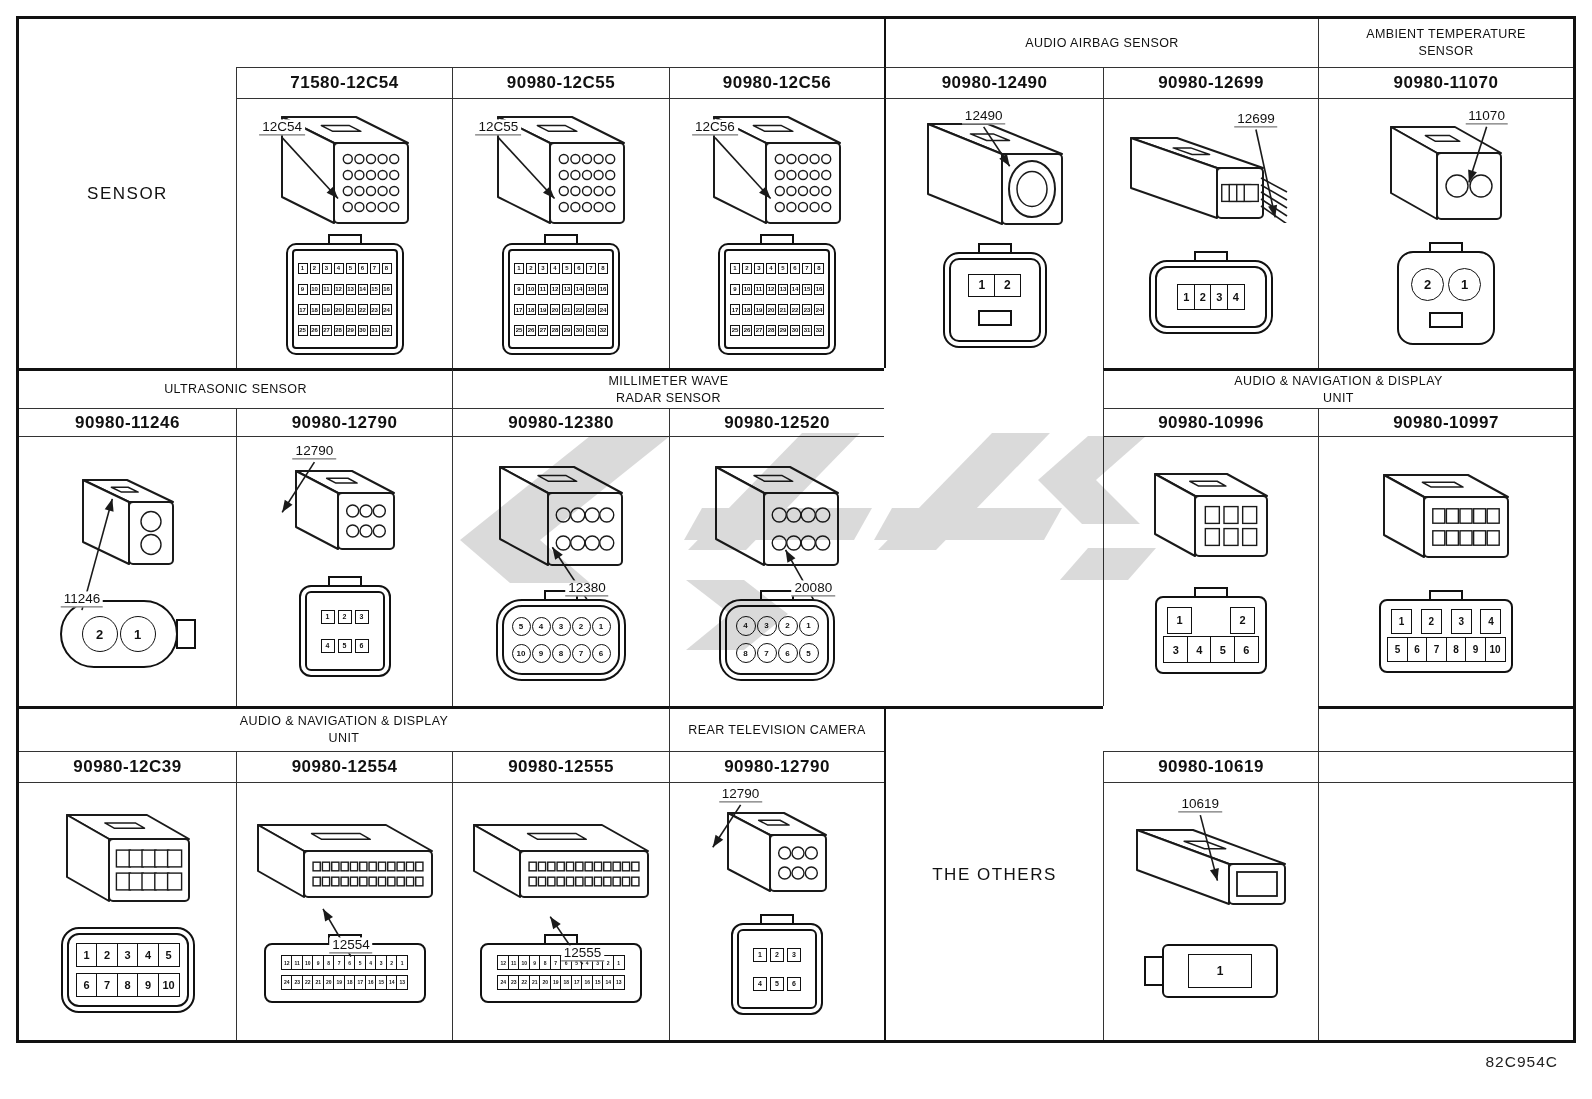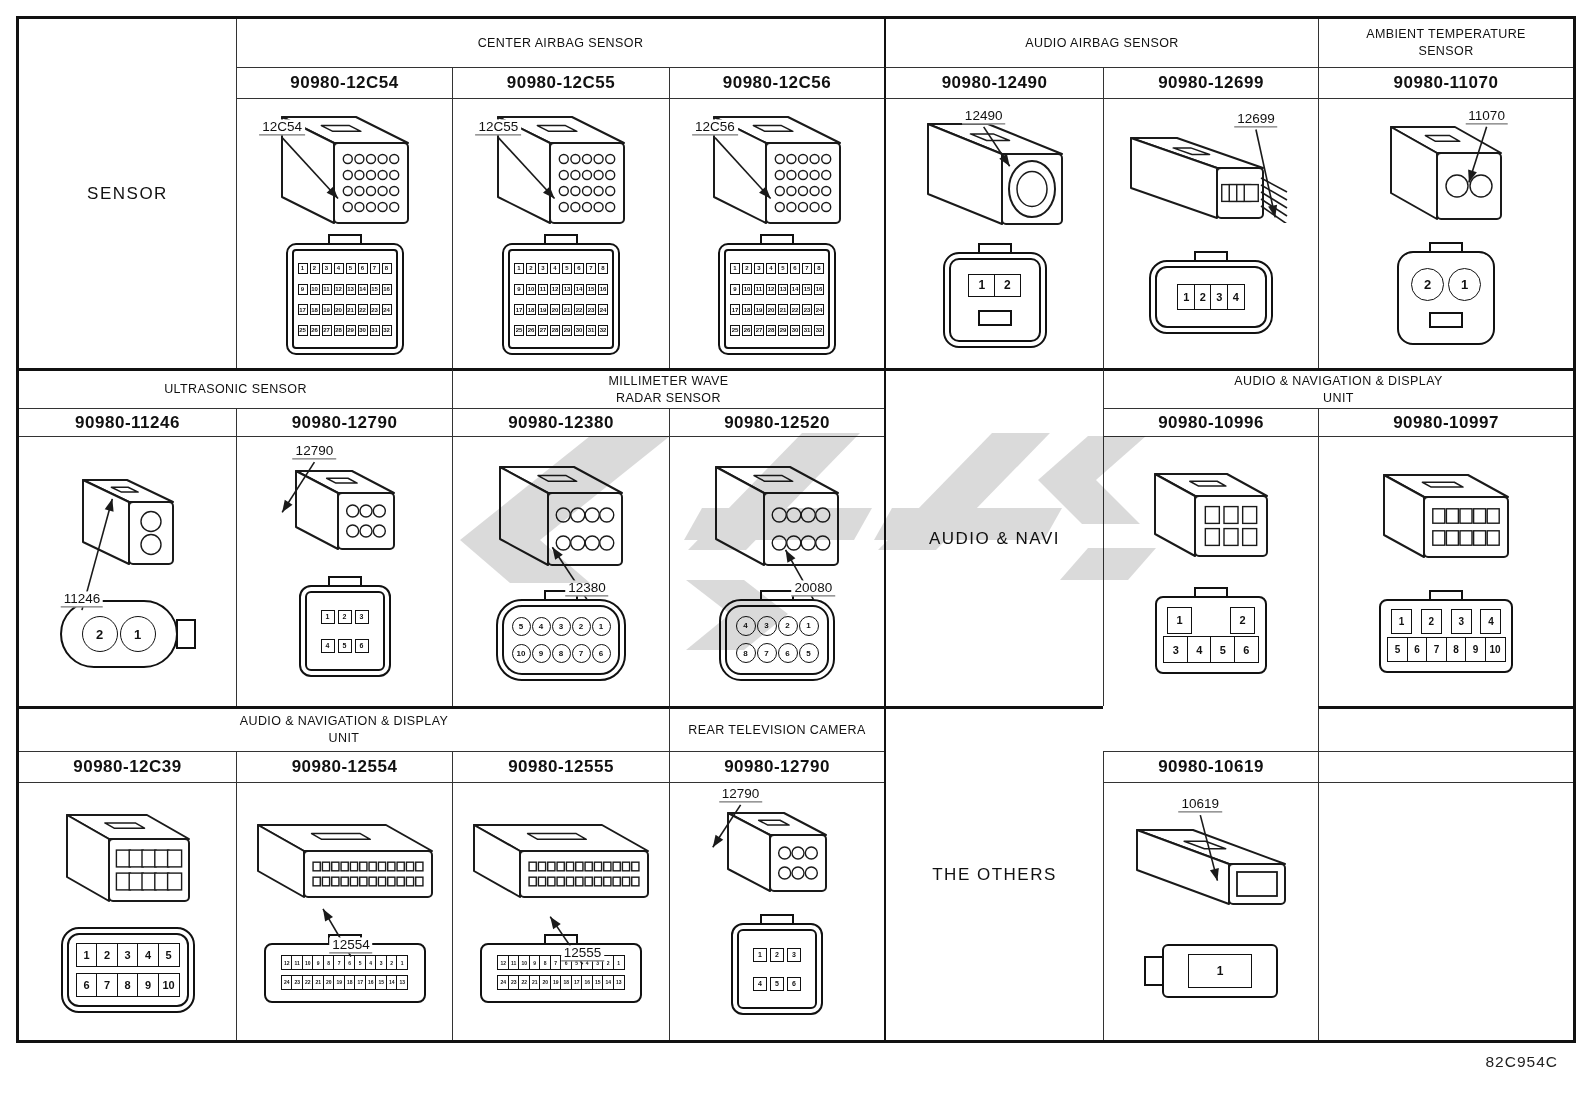--- a/index.html
+++ b/index.html
@@ -41,28 +41,27 @@
         font-size:15.5px;letter-spacing:1px;color:#222;}
 </style>
 </head>
 <body>
 
 <div class="page">
 
   <div class="tbl">
 
     <div class="cell big nl nt" style="grid-row:1/span 3;grid-column:1">SENSOR</div>
-    <div class="cell hdr nt" style="grid-row:1;grid-column:2/span 3">CENTER AIRBAG SENSOR</div>
     <div class="cell hdr nt bl2" style="grid-row:1;grid-column:5/span 2">AUDIO AIRBAG SENSOR</div>
     <div class="cell hdr nt" style="grid-row:1;grid-column:7">
       <span>AMBIENT TEMPERATURE</span>
       <span>SENSOR</span>
     </div>
 
-    <div class="cell pn" style="grid-row:2;grid-column:2">90980-12C54</div>
+    <div class="cell pn" style="grid-row:2;grid-column:2">71580-12C54</div>
     <div class="cell pn" style="grid-row:2;grid-column:3">90980-12C55</div>
     <div class="cell pn" style="grid-row:2;grid-column:4">90980-12C56</div>
     <div class="cell pn bl2" style="grid-row:2;grid-column:5">90980-12490</div>
     <div class="cell pn" style="grid-row:2;grid-column:6">90980-12699</div>
     <div class="cell pn" style="grid-row:2;grid-column:7">90980-11070</div>
 
     <div class="cell draw" style="grid-row:3;grid-column:2">
         <svg width="136" height="116">
           <polygon fill="#fff" stroke="#1a1a1a" stroke-width="2" stroke-linejoin="round" points="57,31 131,31 79,5 5,5"></polygon>
           <polygon fill="#fff" stroke="#1a1a1a" stroke-width="2" stroke-linejoin="round" points="57,31 5,5 5,85 57,111"></polygon>
@@ -402,21 +401,20 @@
           <polygon fill="#1a1a1a" points="149.85999999999999,83.39 157.89859076901578,73.36298357195452 149.13632523861511,70.558932435696"></polygon>
         </svg>
         <div class="callout-label" style="left: 66%; top: 7%;">11070</div>
       </div>
 
     <div class="cell hdr nl bt" style="grid-row:4;grid-column:1/span 2">ULTRASONIC SENSOR</div>
     <div class="cell hdr bt" style="grid-row:4;grid-column:3/span 2">
       <span>MILLIMETER WAVE</span>
       <span>RADAR SENSOR</span>
     </div>
-    <div class="cell big bt bl2" style="grid-row:4/span 3;grid-column:5">AUDIO &amp; NAVI</div>
     <div class="cell hdr bt" style="grid-row:4;grid-column:6/span 2">
       <span>AUDIO &amp; NAVIGATION &amp; DISPLAY</span>
       <span>UNIT</span>
     </div>
 
     <div class="cell pn nl" style="grid-row:5;grid-column:1">90980-11246</div>
     <div class="cell pn" style="grid-row:5;grid-column:2">90980-12790</div>
     <div class="cell pn" style="grid-row:5;grid-column:3">90980-12380</div>
     <div class="cell pn" style="grid-row:5;grid-column:4">90980-12520</div>
     <div class="cell pn" style="grid-row:5;grid-column:6">90980-10996</div>

